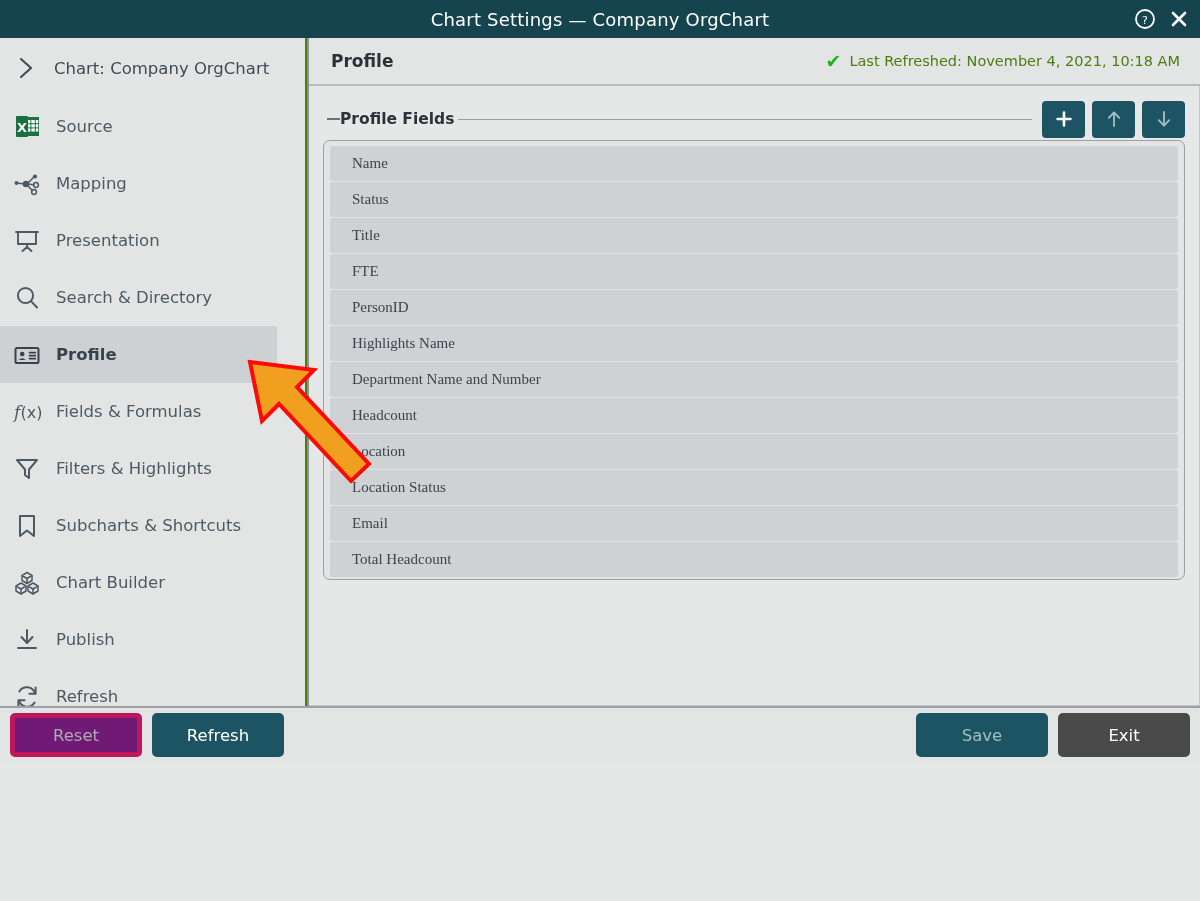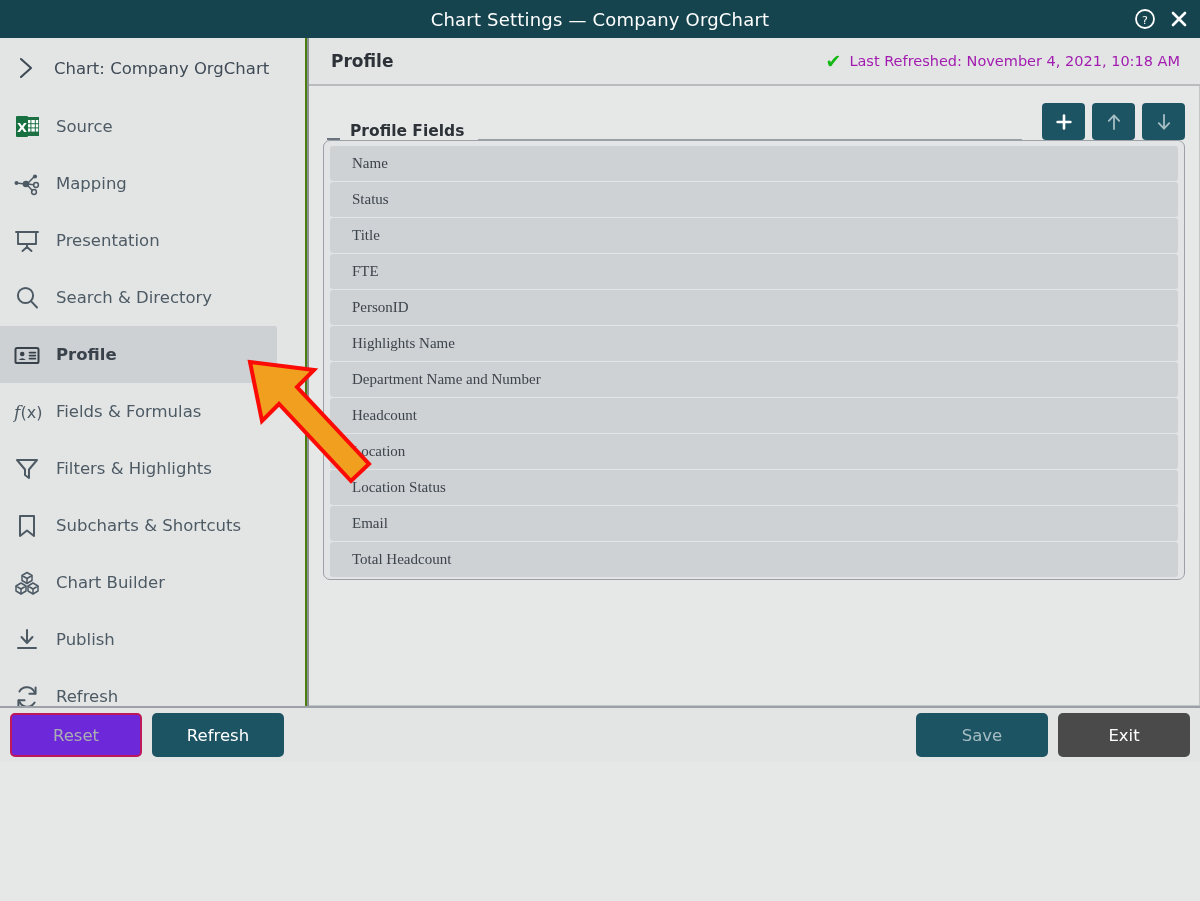--- a/index.html
+++ b/index.html
@@ -156,41 +156,40 @@
     gap: 8px;
   }
   .check-icon {
     color: #14b814;
     font-size: 19px;
     font-weight: bold;
     line-height: 1;
   }
   #main-header .refresh-text {
     font-size: 14.5px;
-    color: #a21caf;
+    color: #4d7c0f;
   }
 
   #main-content {
     flex: 1;
     min-height: 0;
     padding: 12px 14px 14px 14px;
     display: flex;
     flex-direction: column;
     background: #e6e8e8;
     border: 1px solid #c2c5c8;
     border-top: none;
     border-left: none;
     overflow: hidden;
   }
 
   
   .group-header {
     display: flex;
-    align-items: flex-end;
-    gap: 10px;
+    align-items: center;
     height: 42px;
     min-height: 42px;
     padding-left: 4px;
   }
   .collapse-dash {
     width: 13px;
     height: 2px;
     background: #6b747c;
     cursor: pointer;
   }
@@ -262,22 +261,22 @@
     border-radius: 5px;
     font-size: 16.5px;
     display: flex;
     align-items: center;
     justify-content: center;
     cursor: pointer;
     border: none;
     font-family: "DejaVu Sans", sans-serif;
   }
   .fbtn.outline {
-    background: #6d28d9;
-    border: 2px solid #be185d;
+    background: #701a75;
+    border: 5px solid #be185d;
     color: #a9aeb2;
   }
   .fbtn.teal { background: #1d5463; color: #ffffff; }
   .fbtn.teal-dim { background: #1d5463; color: #a6bcc3; }
   .fbtn.dark { background: #4a4a4a; color: #ffffff; }
   .spacer { flex: 1; }
 
   
   #arrow-annotation {
     position: absolute;

